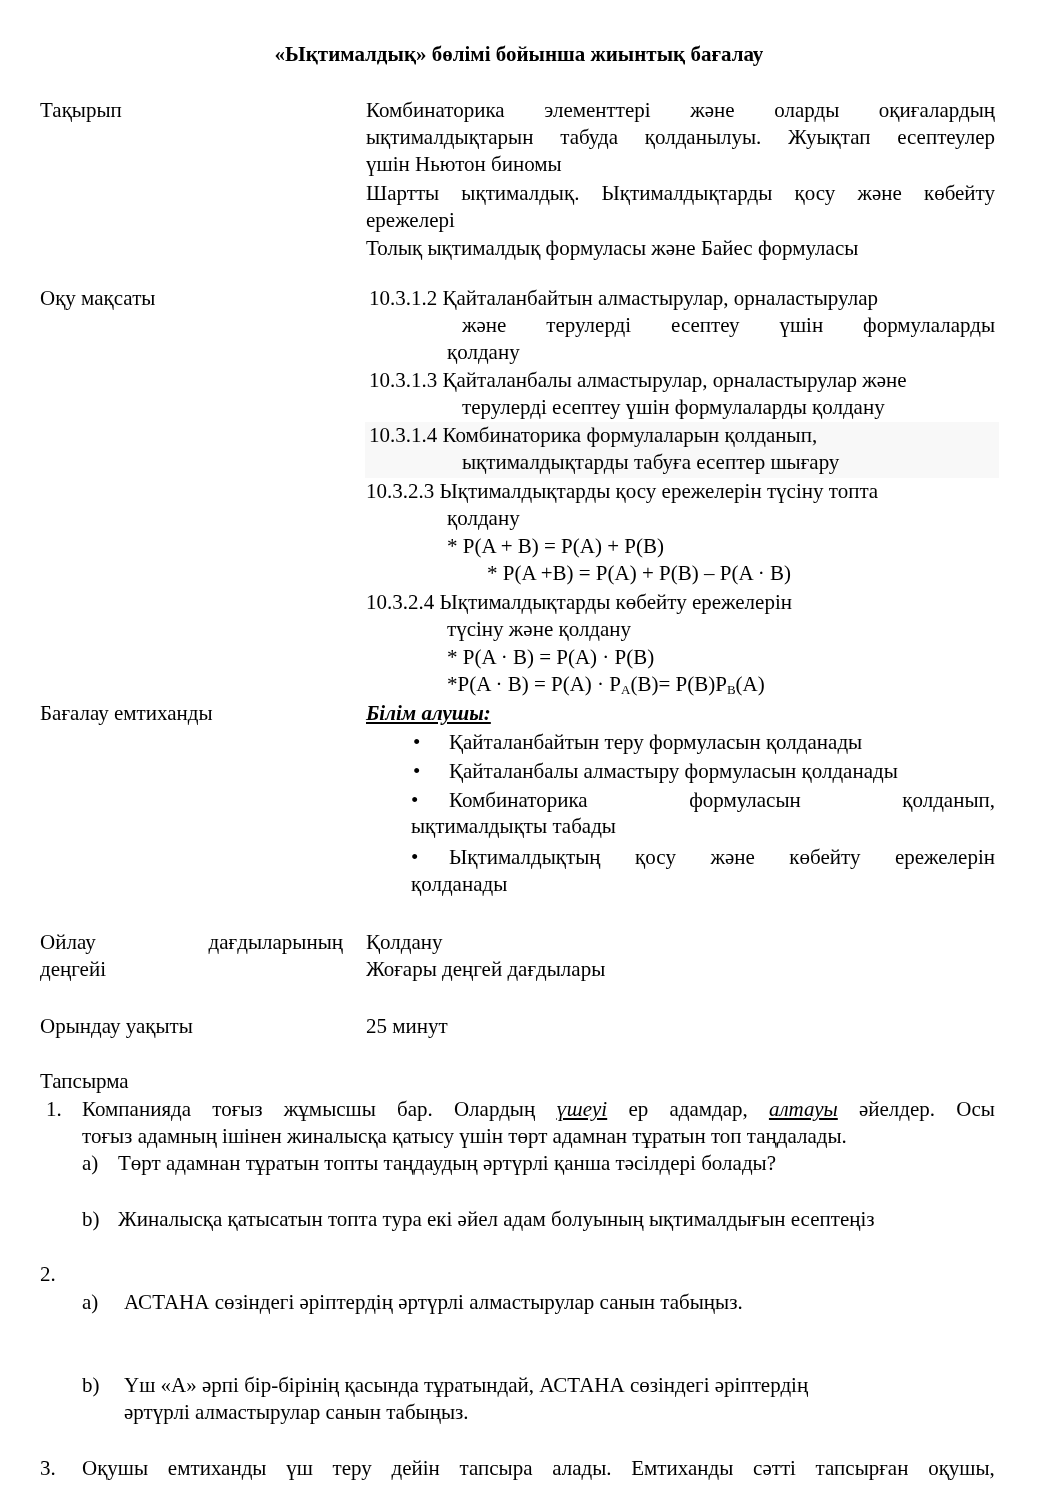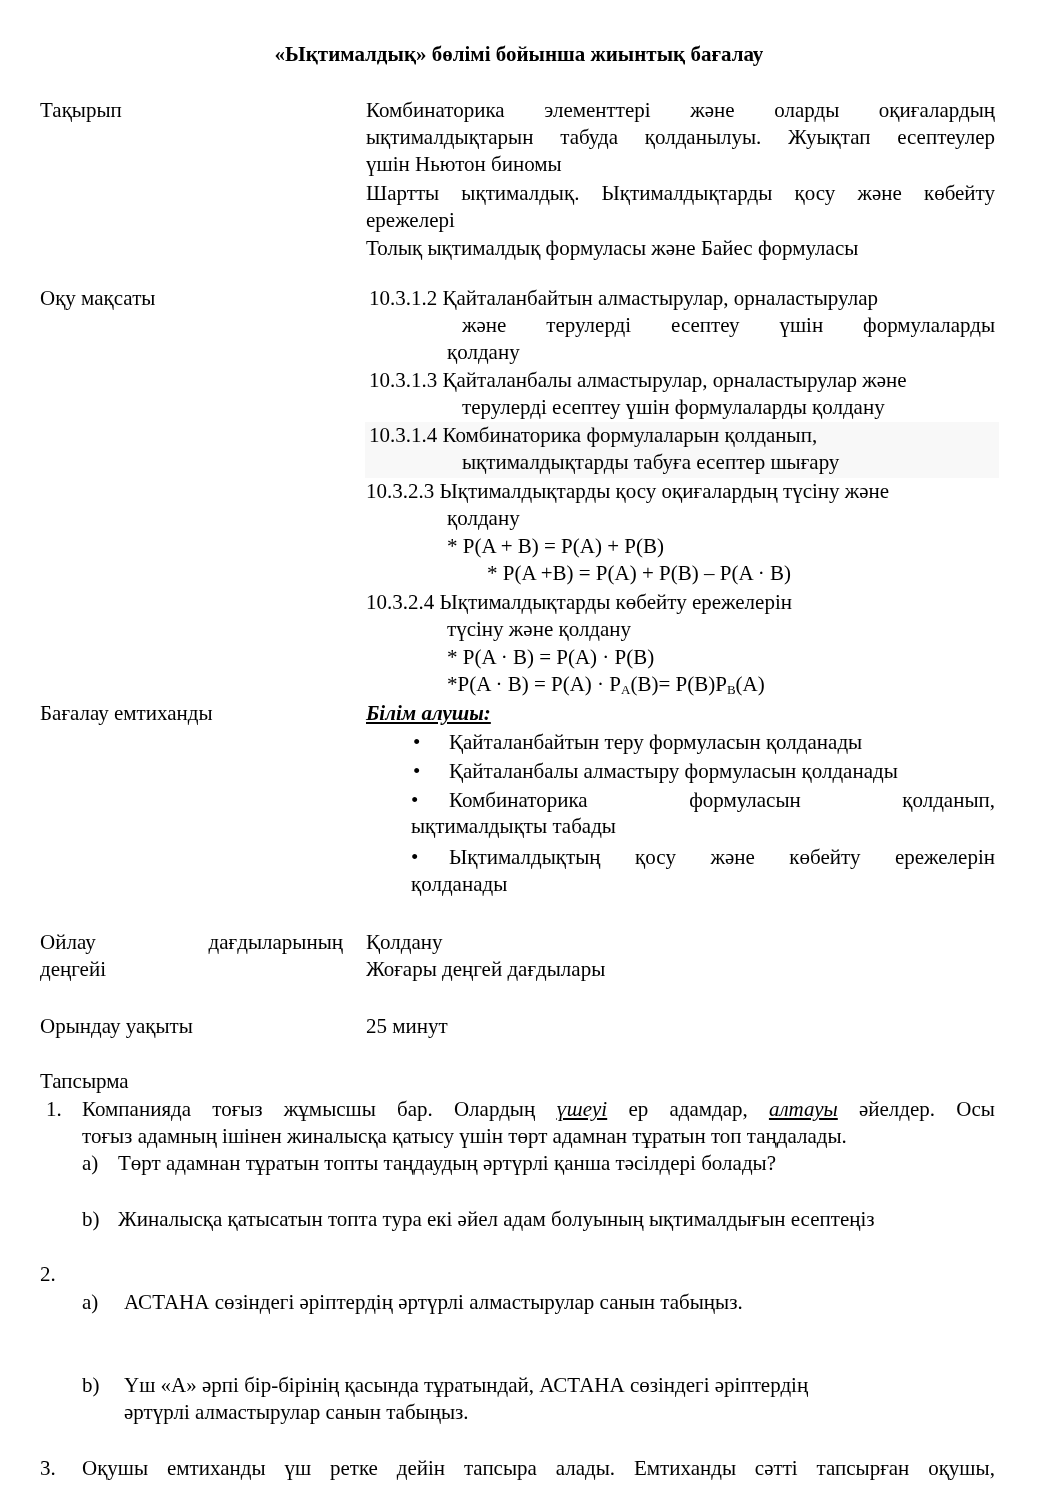--- a/index.html
+++ b/index.html
@@ -35,21 +35,21 @@
 <div class="abs label" style="top:285px;">Оқу мақсаты</div>
 <div class="hl"></div>
 <div>
   <div class="abs" style="left:369px; top:285px;">10.3.1.2 Қайталанбайтын алмастырулар, орналастырулар</div>
   <div class="abs just" style="left:462px; width:533px; top:312px;">және терулерді есептеу үшін формулаларды</div>
   <div class="abs" style="left:447px; top:339px;">қолдану</div>
   <div class="abs" style="left:369px; top:367px;">10.3.1.3 Қайталанбалы алмастырулар, орналастырулар және</div>
   <div class="abs" style="left:462px; top:394px;">терулерді есептеу үшін формулаларды қолдану</div>
   <div class="abs" style="left:369px; top:422px;">10.3.1.4 Комбинаторика формулаларын қолданып,</div>
   <div class="abs" style="left:462px; top:449px;">ықтималдықтарды табуға есептер шығару</div>
-  <div class="abs" style="left:366px; top:478px;">10.3.2.3 Ықтималдықтарды қосу оқиғалардың түсіну және</div>
+  <div class="abs" style="left:366px; top:478px;">10.3.2.3 Ықтималдықтарды қосу ережелерін түсіну топта</div>
   <div class="abs" style="left:447px; top:505px;">қолдану</div>
   <div class="abs" style="left:447px; top:533px;">* P(A + B) = P(A) + P(B)</div>
   <div class="abs" style="left:447px; top:560px;margin-left:40px;">* P(A +B) = P(A) + P(B) – P(A · B)</div>
   <div class="abs" style="left:366px; top:589px;">10.3.2.4  Ықтималдықтарды көбейту ережелерін</div>
   <div class="abs" style="left:447px; top:616px;">түсіну және  қолдану</div>
   <div class="abs" style="left:447px; top:644px;">* P(A · B) = P(A) · P(B)</div>
   <div class="abs" style="left:447px; top:671px;"><span>*P(A · B) = P(A) · P</span><sub>A</sub><span>(B)= P(B)P</span><sub>B</sub><span>(A)</span></div>
 </div>
 
 <div class="abs label" style="top:700px;">Бағалау емтиханды</div>
@@ -111,21 +111,21 @@
 <div class="abs" style="left:124px; top:1289px;">АСТАНА сөзіндегі әріптердің әртүрлі алмастырулар санын табыңыз.</div>
 <div class="abs" style="left:82px; top:1372px;">b)</div>
 <div class="abs" style="left:124px; top:1372px;">Үш «А» әрпі бір-бірінің қасында тұратындай, АСТАНА сөзіндегі әріптердің</div>
 <div class="abs" style="left:124px; top:1399px;">әртүрлі алмастырулар санын табыңыз.</div>
 
 <div class="abs" style="left:40px; top:1455px;">3.</div>
 <div class="abs" style="left:82px; top:1455px; width:913px; display:flex; justify-content:space-between;">
   <span>Оқушы</span>
     <span>емтиханды</span>
     <span>үш</span>
-    <span>ретке</span>
+    <span>теру</span>
     <span>дейін</span>
     <span>тапсыра</span>
     <span>алады.</span>
     <span>Емтиханды</span>
     <span>сәтті</span>
     <span>тапсырған</span>
     <span>оқушы,</span>
 </div>
 
 </body></html>

